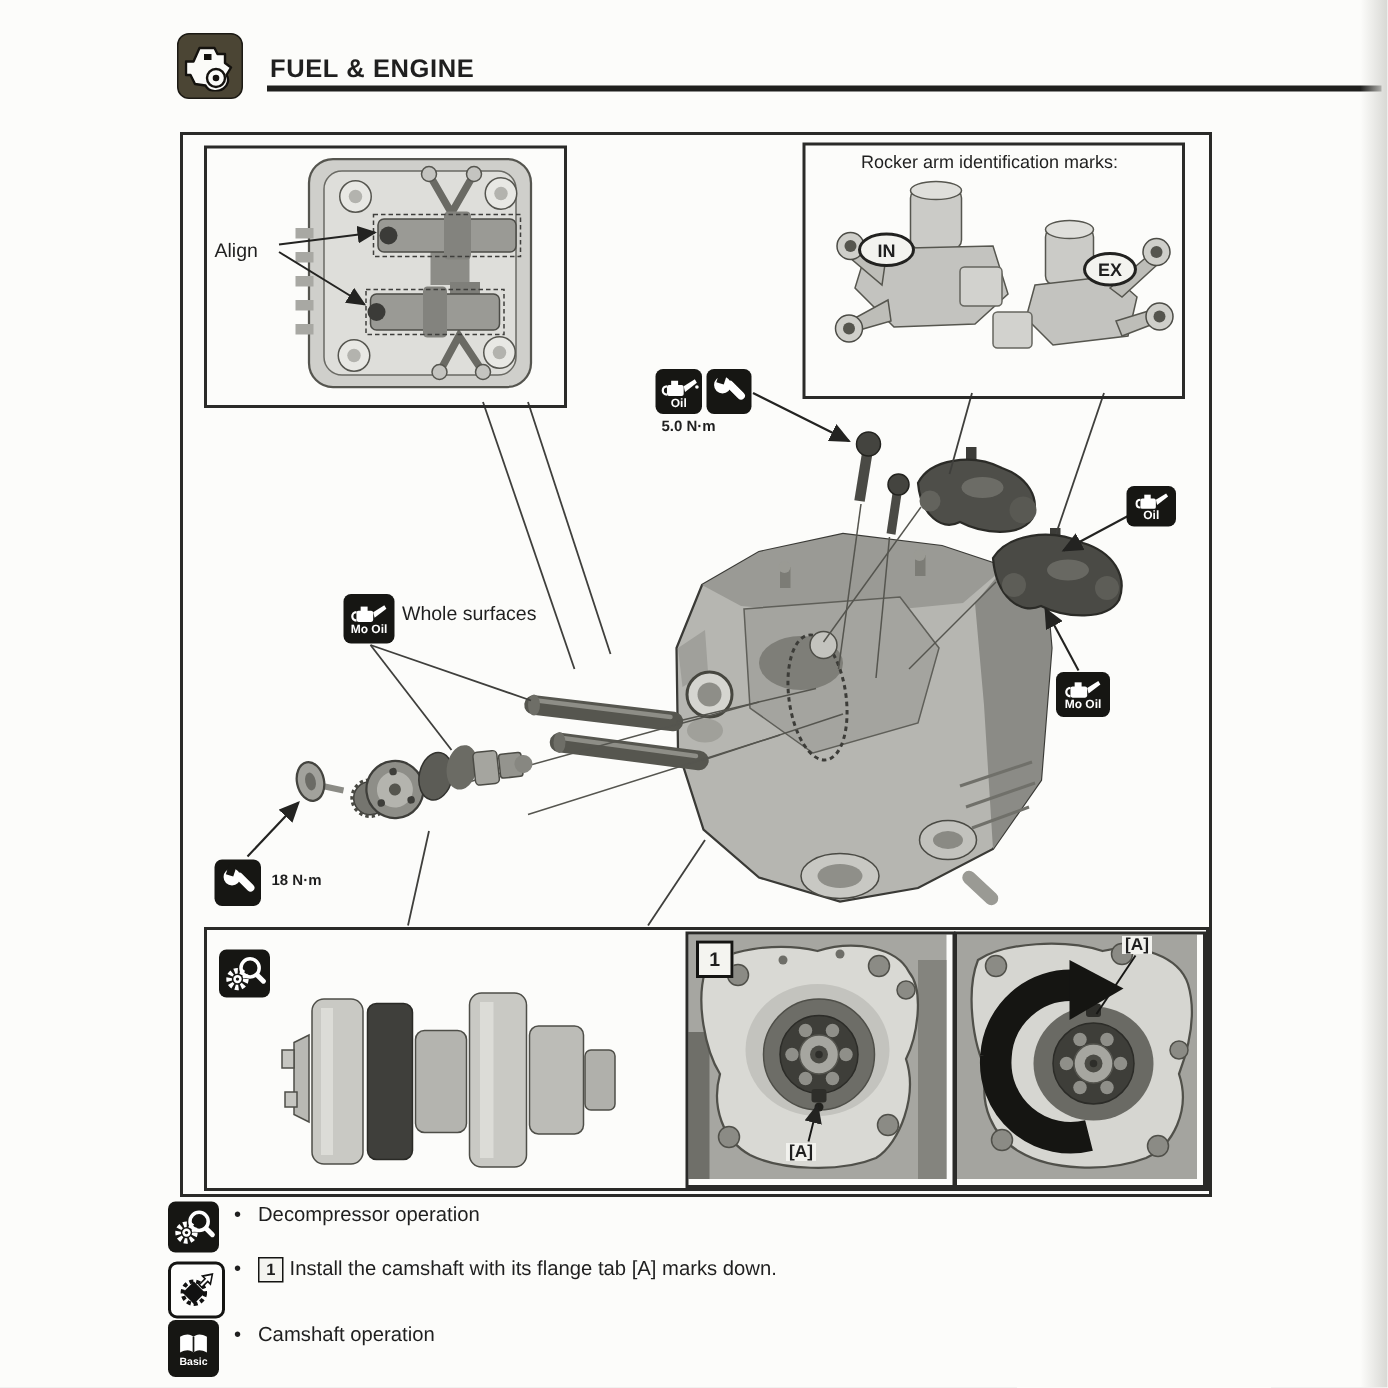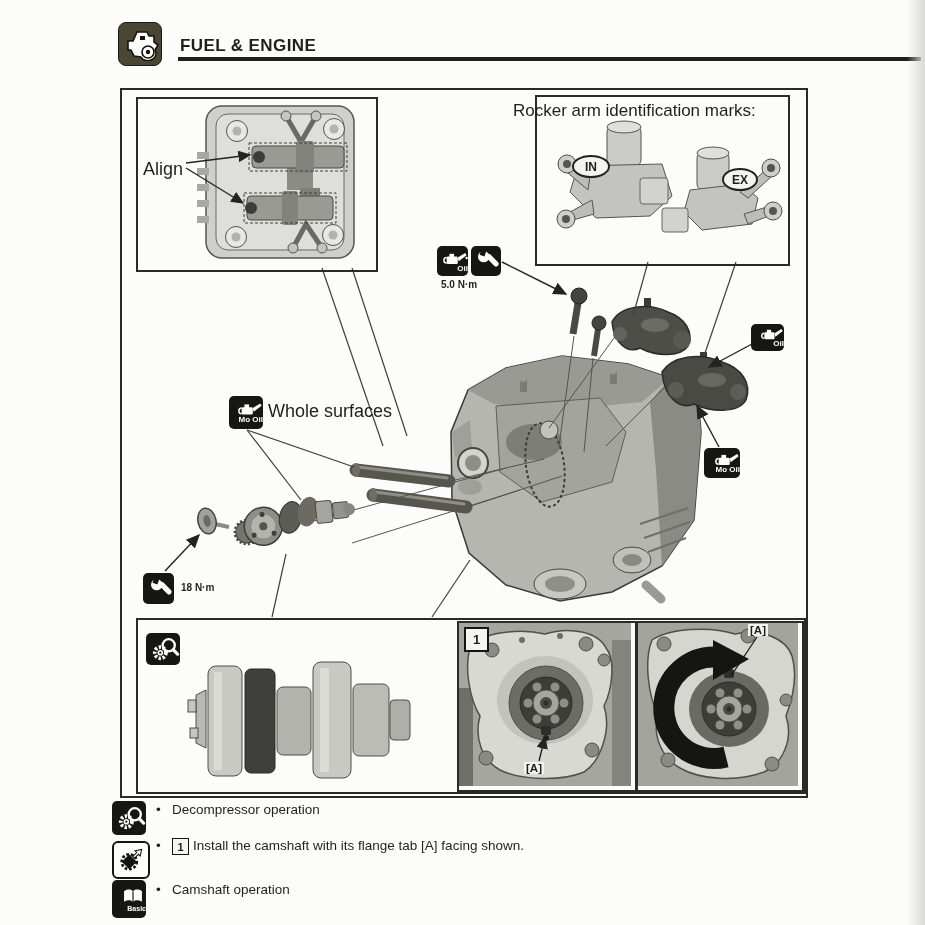--- a/index.html
+++ b/index.html
@@ -3,31 +3,31 @@
 <meta charset="utf-8">
 <style>
   html,body{margin:0;padding:0;background:#e9e9e7;}
   .page{position:relative;width:925px;height:925px;background:#fcfcfa;
         font-family:"Liberation Sans",sans-serif;color:#1f1f1f;overflow:hidden;margin:0 auto;}
   .abs{position:absolute;}
   .box{position:absolute;border:2px solid #2a2a28;background:transparent;z-index:4;pointer-events:none;}
   .svgart{position:absolute;left:0;top:0;z-index:2;}
   .lbl{position:absolute;z-index:5;white-space:nowrap;}
   .iconbox{position:absolute;z-index:5;background:#161613;border-radius:5px;
-           display:flex;flex-direction:column;align-items:flex-end;justify-content:center;}
+           display:flex;flex-direction:column;align-items:center;justify-content:center;}
   .iconbox .cap{color:#fff;font-weight:bold;font-size:8px;line-height:8px;margin-top:-1px;}
   .whitebox{position:absolute;z-index:5;background:#fdfdfc;border:2px solid #141412;border-radius:6px;
             display:flex;align-items:center;justify-content:center;}
   .badge-oval{position:absolute;z-index:6;border:2px solid #222220;border-radius:50%;background:#f3f3ef;
               display:flex;align-items:center;justify-content:center;font-weight:bold;font-size:12px;}
   .step-badge{position:absolute;z-index:6;border:2px solid #141412;background:#f4f4f0;
               display:flex;align-items:center;justify-content:center;font-weight:bold;}
   .ph-label{position:absolute;z-index:6;font-weight:bold;font-size:11.5px;background:#f2f2ee;padding:0 2px;}
   .title{font-weight:bold;font-size:17px;letter-spacing:.4px;}
-  .t13{font-size:18px;}
+  .t13{font-size:13px;}
   .t13b{font-size:10px;font-weight:bold;}
   .noteline{font-size:13.5px;}
   .rshade{position:absolute;right:0;top:0;width:18px;height:925px;z-index:7;pointer-events:none;
           background:linear-gradient(to right, rgba(220,220,216,0), #d8d8d4);}
 </style>
 </head>
 <body>
 
 <div class="page">
 
@@ -298,21 +298,21 @@
         <circle cx="729" cy="709" r="2.5" fill="#2e2e2a"></circle>
       <rect x="724" y="669" width="10" height="9" rx="2" fill="#2e2e2a"></rect>
       <path d="M726,757 A50,50 0 0 1 664,704 A50,50 0 0 1 717,657" fill="none" stroke="#151512" stroke-width="21"></path>
       <polygon points="713,640 749,659 713,680" fill="#151512"></polygon>
       <line x1="757" y1="637" x2="731" y2="676" stroke="#161614" stroke-width="1.3"></line>
     </g>
   </svg>
 
   <div class="lbl t13" style="left:143px;top:159px;">Align</div>
 
-  <div class="lbl" style="left:513px;top:101px;font-size:17px;">Rocker arm identification marks:</div>
+  <div class="lbl" style="left:574px;top:101px;font-size:12px;">Rocker arm identification marks:</div>
   <div class="badge-oval" style="left:572px;top:141px;width:34px;height:19px;margin-top:14px;">IN</div>
   <div class="badge-oval" style="left:722px;top:168px;width:32px;height:19px;">EX</div>
 
   <div class="iconbox" style="left:437px;top:246px;width:31px;height:30px;">
     <svg width="26" height="16" viewBox="0 0 28 17">
       <rect x="5" y="7" width="12" height="8" rx="1.5" fill="#fff"></rect>
       <rect x="8" y="4" width="5" height="4" fill="#fff"></rect>
       <polygon points="17,8 25,3 26.5,5.5 18,12" fill="#fff"></polygon>
       <path d="M5,8 C1,8 1,14 5,14" stroke="#fff" stroke-width="1.6" fill="none"></path>
       <circle cx="26.5" cy="8.5" r="1.3" fill="#fff"></circle>
@@ -396,21 +396,21 @@
 
   <div class="whitebox" style="left:112px;top:841px;width:34px;height:34px;">
     <svg width="30" height="30" viewBox="0 0 34 34">
       <rect x="9" y="13" width="12" height="12" transform="rotate(45 15 19)" fill="#111"></rect>
       <circle cx="15" cy="19" r="8.5" fill="none" stroke="#111" stroke-width="3" stroke-dasharray="3,2.2"></circle>
       <path d="M19,13 l4.5,-4.5 -2,-2 7.5,-1.5 -1.5,7.5 -2,-2 -4.5,4.5 z" fill="#fff" stroke="#111" stroke-width="1.2"></path>
     </svg>
   </div>
   <div class="lbl noteline" style="left:156px;top:838px;">•</div>
   <div class="step-badge" style="left:172px;top:838px;width:15px;height:15px;font-size:11px;border-width:1.5px;">1</div>
-  <div class="lbl noteline" style="left:193px;top:838px;">Install the camshaft with its flange tab [A] facing shown.</div>
+  <div class="lbl noteline" style="left:193px;top:838px;">Install the camshaft with its flange tab [A] marks down.</div>
 
   <div class="iconbox" style="left:112px;top:880px;width:34px;height:38px;">
     <svg width="26" height="20" viewBox="0 0 32 24">
       <path d="M5,6 C10,3 14,4 16,6 C18,4 22,3 27,6 V19 C22,16 18,17 16,19 C14,17 10,16 5,19 Z" fill="#fff"></path>
       <line x1="16" y1="6" x2="16" y2="19" stroke="#161613" stroke-width="1.4"></line>
     </svg>
     <span class="cap" style="font-size:7px;">Basic</span>
   </div>
   <div class="lbl noteline" style="left:156px;top:882px;">•</div>
   <div class="lbl noteline" style="left:172px;top:882px;">Camshaft operation</div>

